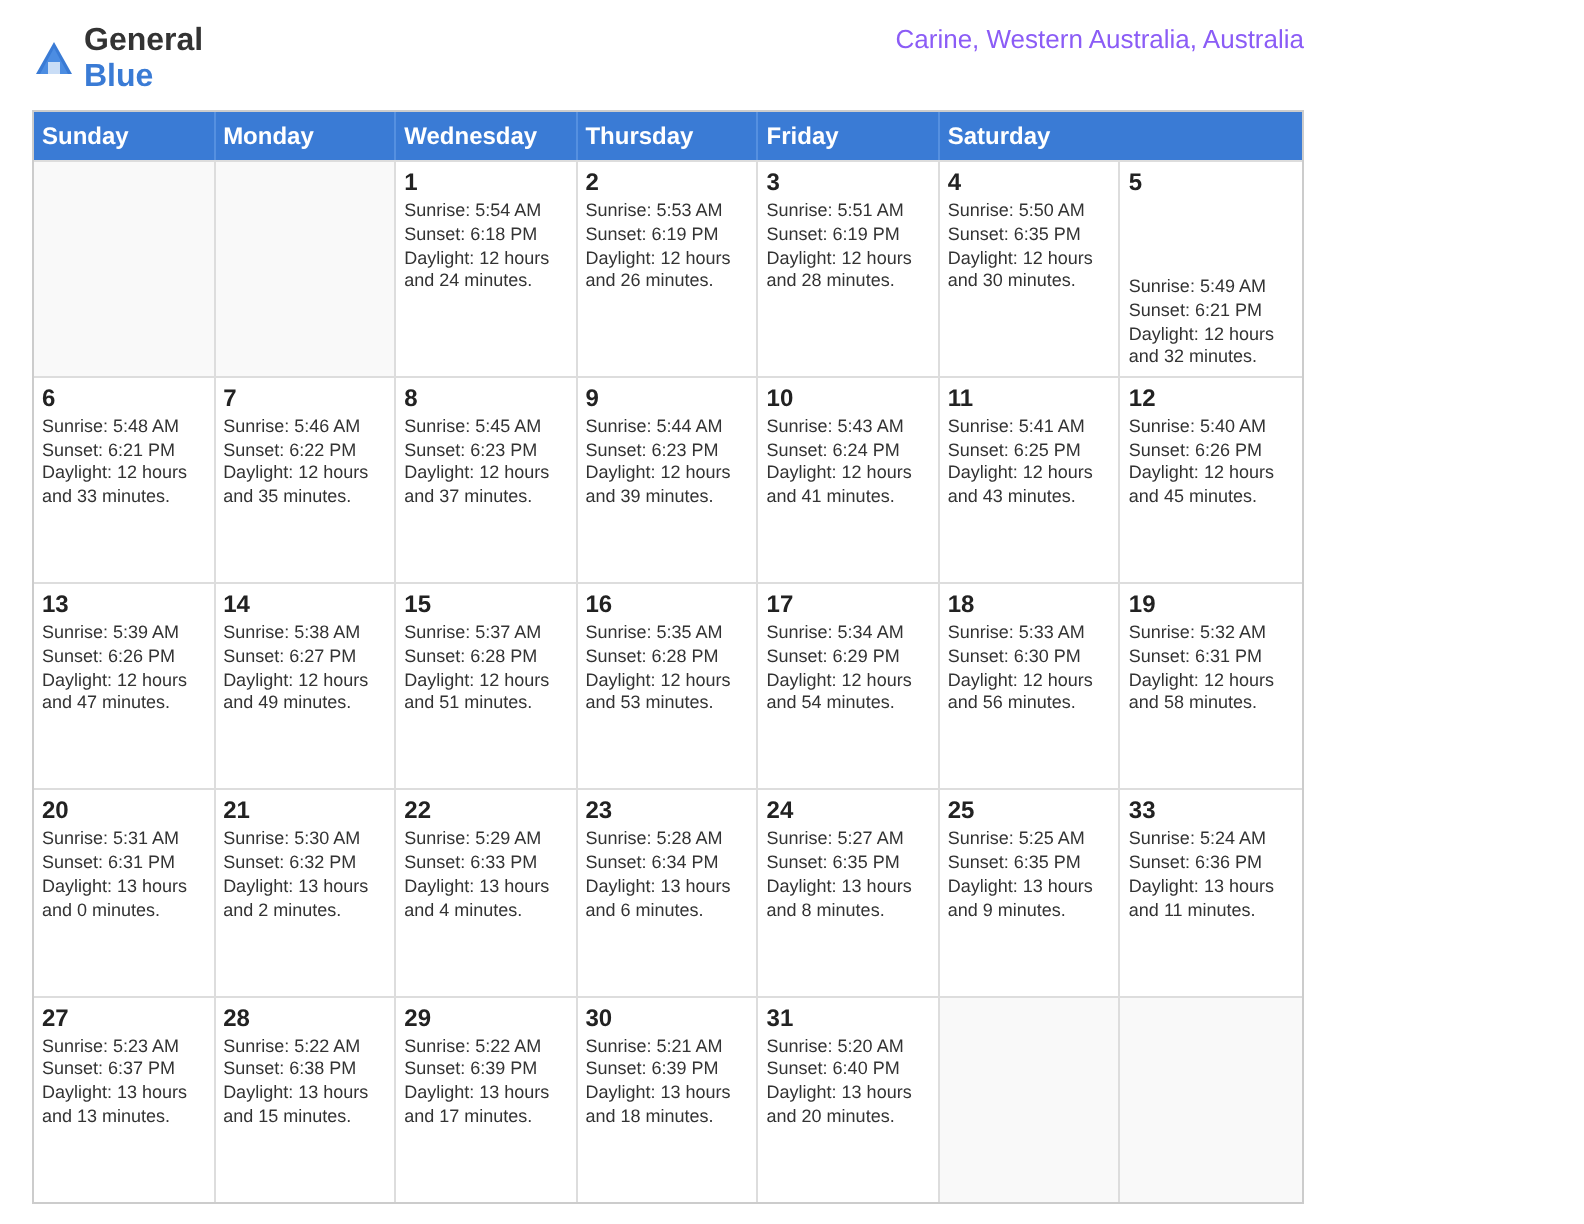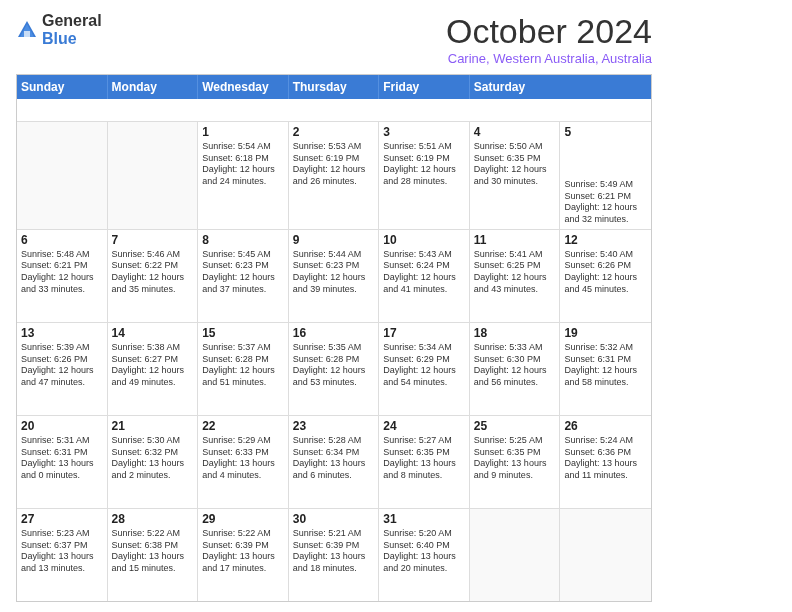--- a/index.html
+++ b/index.html
@@ -58,21 +58,20 @@
     .subtitle {
       font-size: 13px;
       color: #8b5cf6;
       text-align: right;
     }
     .calendar {
       flex: 1;
       display: flex;
       flex-direction: column;
       border: 1px solid #ccc;
-      gap: 22px;
     }
     .cal-header-row {
       display: grid;
       grid-template-columns: repeat(7, 1fr);
       background: #3a7bd5;
     }
     .cal-header-cell {
       color: #fff;
       font-size: 12px;
       font-weight: bold;
@@ -125,21 +124,20 @@
         <polygon points="11,2 20,18 2,18" fill="#3a7bd5"></polygon>
         <polygon points="11,5 18,18 4,18" fill="#5da0f0" opacity="0.5"></polygon>
         <rect x="8" y="12" width="6" height="6" fill="#fff" opacity="0.7"></rect>
       </svg>
       <div class="logo-text">
         <span class="logo-general">General</span>
         <span class="logo-blue">Blue</span>
       </div>
     </div>
     <div class="title-block">
-      <div class="month-title">October 2024</div>
       <div class="subtitle">Carine, Western Australia, Australia</div>
     </div>
   </div>
 
   <div class="calendar">
     <div class="cal-header-row">
     <div class="cal-header-cell">Sunday</div>
         <div class="cal-header-cell">Monday</div>
         <div class="cal-header-cell">Wednesday</div>
         <div class="cal-header-cell">Thursday</div>
@@ -300,21 +298,21 @@
 Sunset: 6:35 PM
 Daylight: 13 hours and 8 minutes.</div>
           </div>
           <div class="cal-cell">
             <span class="day-num">25</span>
             <div class="cell-text" style="white-space: pre-line;">Sunrise: 5:25 AM
 Sunset: 6:35 PM
 Daylight: 13 hours and 9 minutes.</div>
           </div>
           <div class="cal-cell">
-            <span class="day-num">26</span>
+            <span class="day-num">33</span>
             <div class="cell-text" style="white-space: pre-line;">Sunrise: 5:24 AM
 Sunset: 6:36 PM
 Daylight: 13 hours and 11 minutes.</div>
           </div>
         </div>
         <div class="cal-row">
           <div class="cal-cell">
             <span class="day-num">27</span>
             <div class="cell-text" style="white-space: pre-line;">Sunrise: 5:23 AM
 Sunset: 6:37 PM

